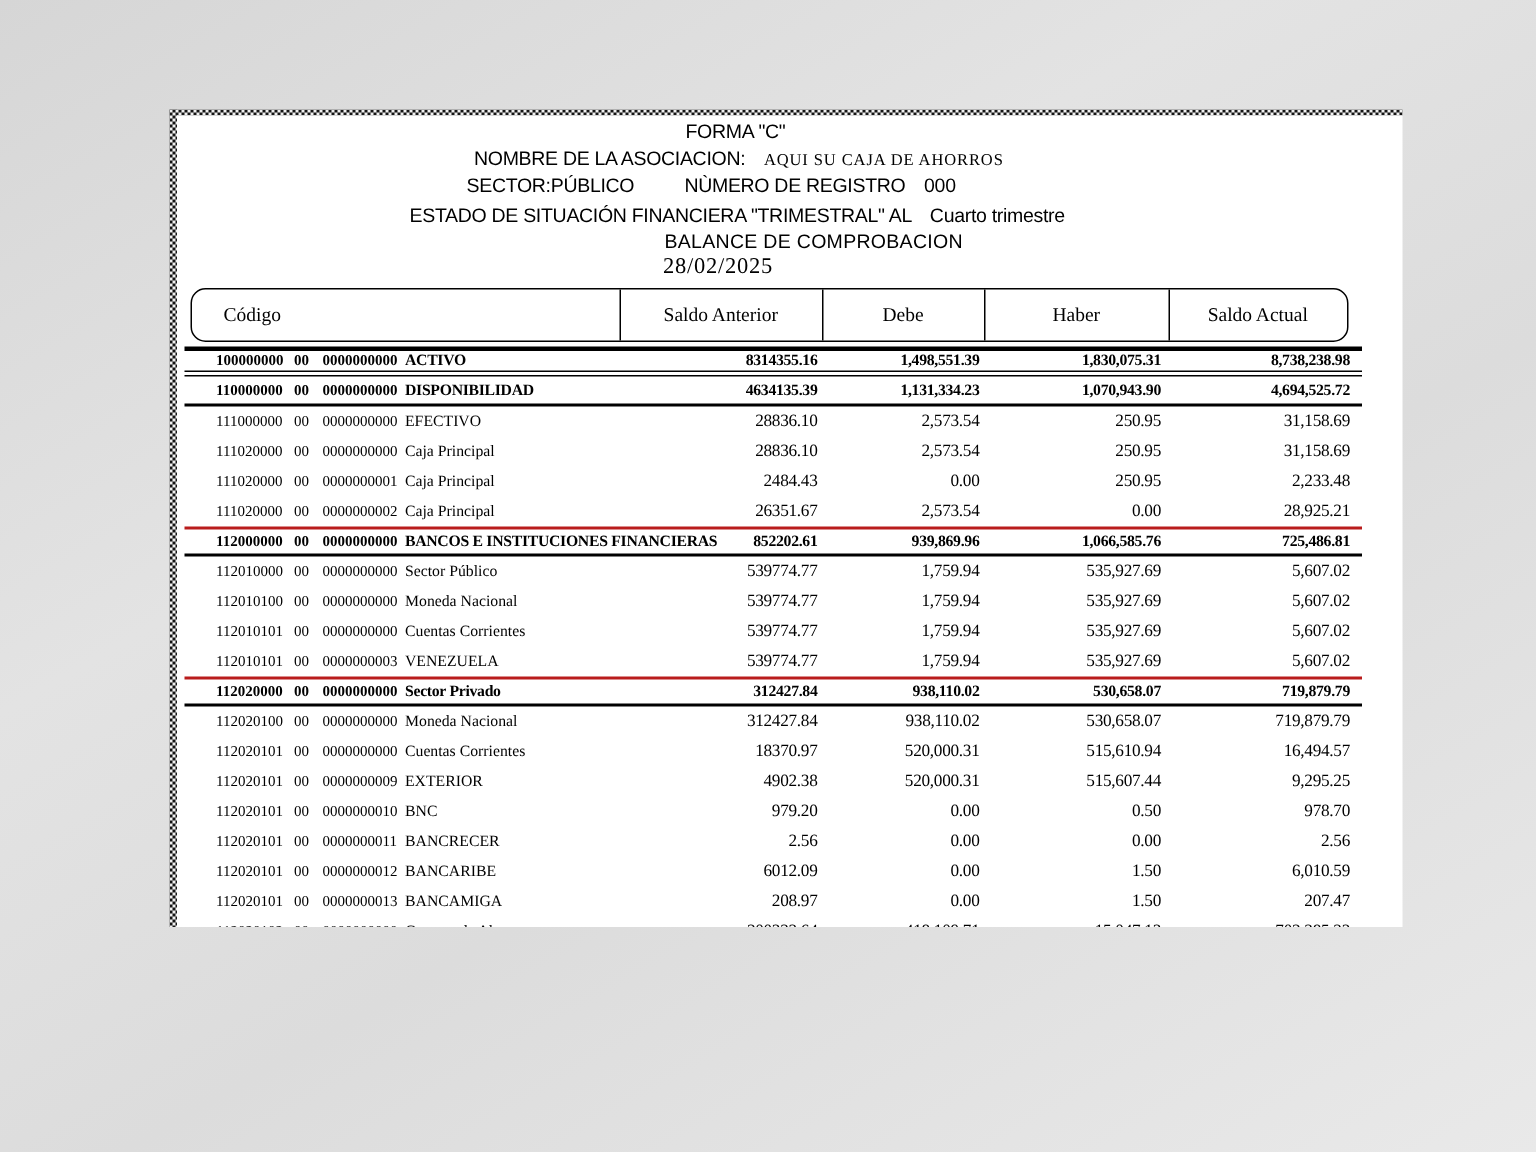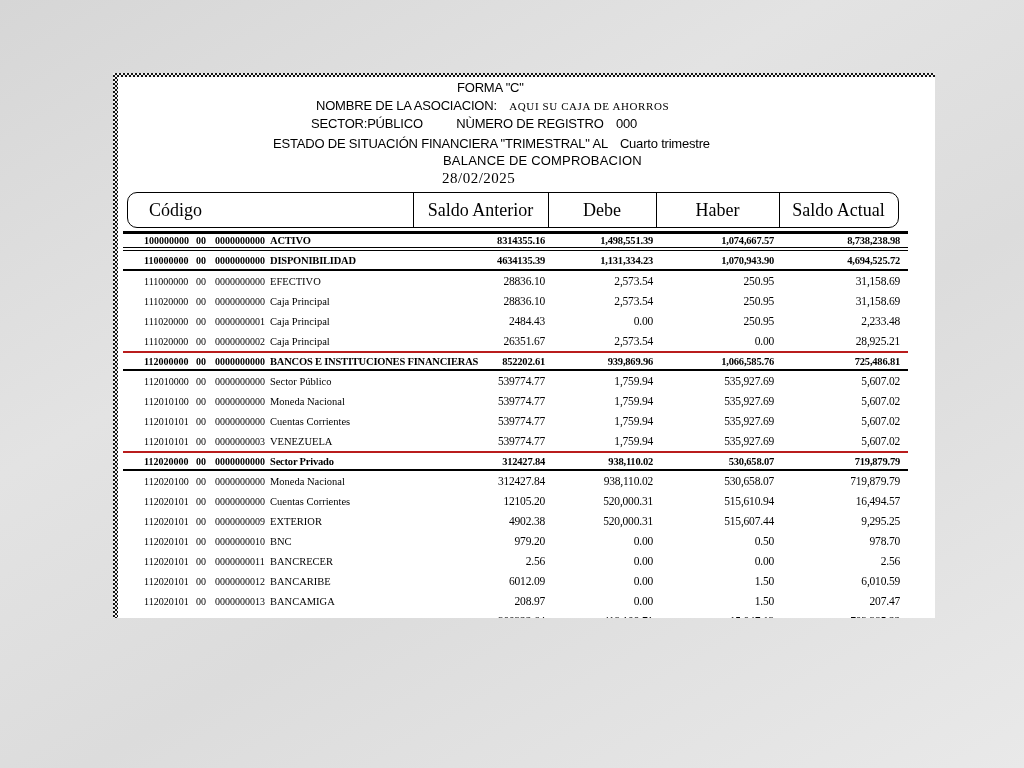--- a/index.html
+++ b/index.html
@@ -32,21 +32,21 @@
   .serifval{font-family:"Liberation Serif",serif;font-size:11px;letter-spacing:0.6px;}
   .gap-lg{margin-left:30px;}
   .gap-sm{margin-left:9px;}
 
   .thead{
     position:absolute;left:9px;top:115px;width:770px;height:34px;
     border:1px solid #000;border-radius:10px;background:#fff;
   }
   .th{
     position:absolute;top:0;bottom:0;display:flex;align-items:center;
-    font-family:"Liberation Serif",serif;font-size:18px;white-space:nowrap;
+    font-family:"Liberation Serif",serif;font-size:13px;white-space:nowrap;
   }
   .th-codigo{left:21px;}
   .th-nombre{left:88px;}
   .th-sa{left:285px;width:135px;justify-content:center;}
   .th-debe{left:420px;width:108px;justify-content:center;}
   .th-haber{left:528px;width:123px;justify-content:center;}
   .th-sact{left:651px;width:119px;justify-content:center;}
   .vline{position:absolute;top:0;bottom:0;width:0;border-left:1px solid #000;}
   .v1{left:285px;} .v2{left:420px;} .v3{left:528px;} .v4{left:651px;}
 
@@ -113,21 +113,21 @@
   </div>
 
   <div id="rows">
       <div class="row sec s-activo" style="top: 154px;">
         <span class="c-code">100000000</span>
         <span class="c-ext">00</span>
         <span class="c-aux">0000000000</span>
         <span class="c-name">ACTIVO</span>
         <span class="n1 num">8314355.16</span>
         <span class="n2 num">1,498,551.39</span>
-        <span class="n3 num">1,074,667.57</span>
+        <span class="n3 num">1,830,075.31</span>
         <span class="n4 num">8,738,238.98</span>
       </div>
       <div class="row sec s-disp" style="top: 174px;">
         <span class="c-code">110000000</span>
         <span class="c-ext">00</span>
         <span class="c-aux">0000000000</span>
         <span class="c-name">DISPONIBILIDAD</span>
         <span class="n1 num">4634135.39</span>
         <span class="n2 num">1,131,334.23</span>
         <span class="n3 num">1,070,943.90</span>
@@ -241,21 +241,21 @@
         <span class="n1 num">312427.84</span>
         <span class="n2 num">938,110.02</span>
         <span class="n3 num">530,658.07</span>
         <span class="n4 num">719,879.79</span>
       </div>
       <div class="row" style="top: 414px;">
         <span class="c-code">112020101</span>
         <span class="c-ext">00</span>
         <span class="c-aux">0000000000</span>
         <span class="c-name">Cuentas Corrientes</span>
-        <span class="n1 num">12105.20</span>
+        <span class="n1 num">18370.97</span>
         <span class="n2 num">520,000.31</span>
         <span class="n3 num">515,610.94</span>
         <span class="n4 num">16,494.57</span>
       </div>
       <div class="row" style="top: 434px;">
         <span class="c-code">112020101</span>
         <span class="c-ext">00</span>
         <span class="c-aux">0000000009</span>
         <span class="c-name">EXTERIOR</span>
         <span class="n1 num">4902.38</span>

